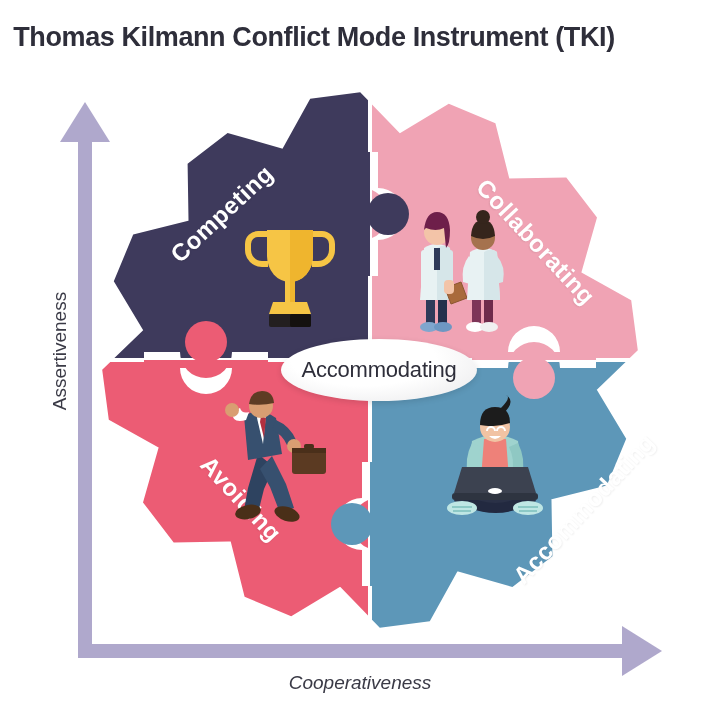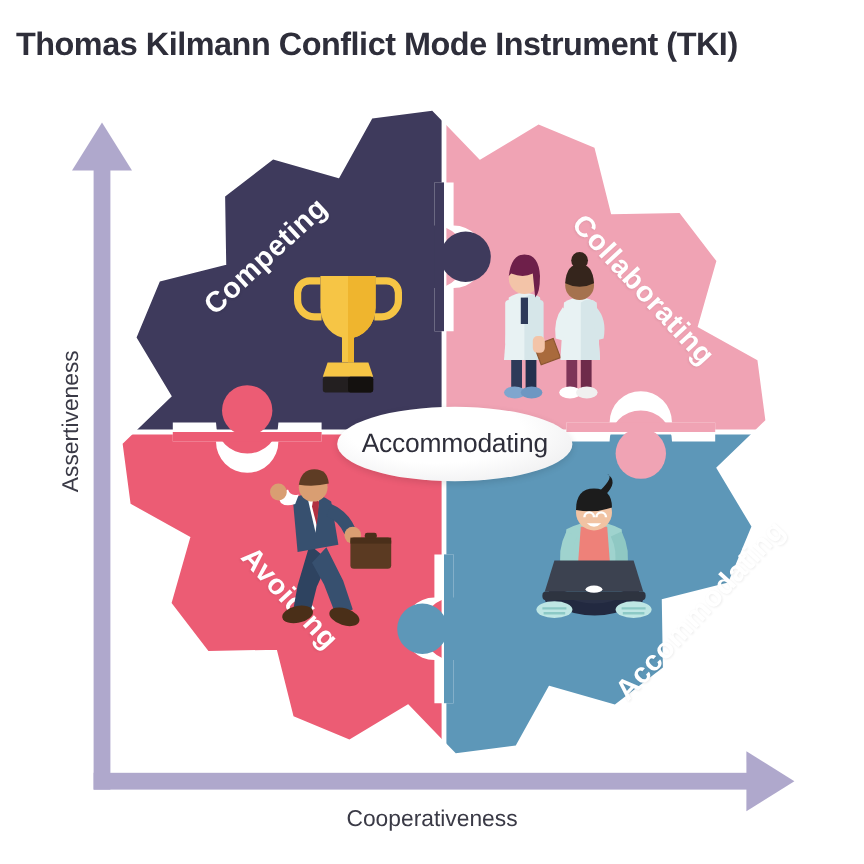--- a/index.html
+++ b/index.html
@@ -33,21 +33,21 @@
     white-space:nowrap;
   }
   .axis-label.y{
     left:-40px; top:340px;
     width:200px; text-align:center;
     transform:rotate(-90deg);
     transform-origin:center center;
   }
   .axis-label.x{
     left:260px; top:672px;
-    width:200px; text-align:center;
+    width:200px; text-align:center;font-style:italic;
   }
 
   
   .gear-wrap{position:absolute;left:100px;top:90px;width:540px;height:540px;}
   .gear-svg{position:absolute;left:0;top:0;width:540px;height:540px;}
 
   
   .q-label{
     position:absolute;
     color:#ffffff;

